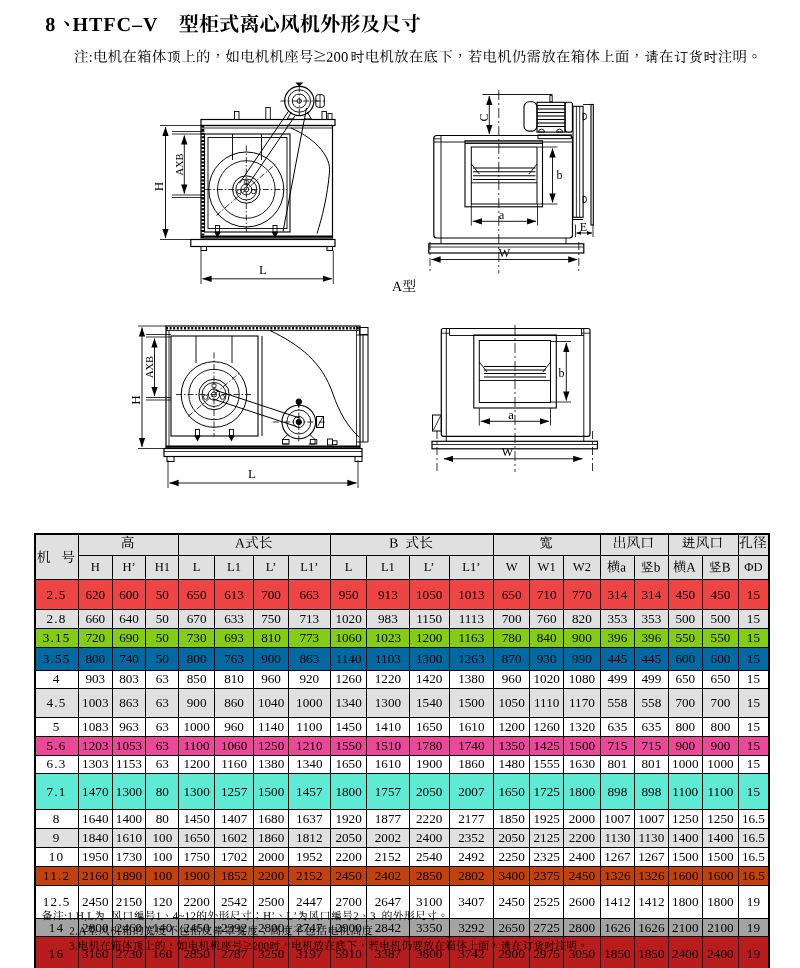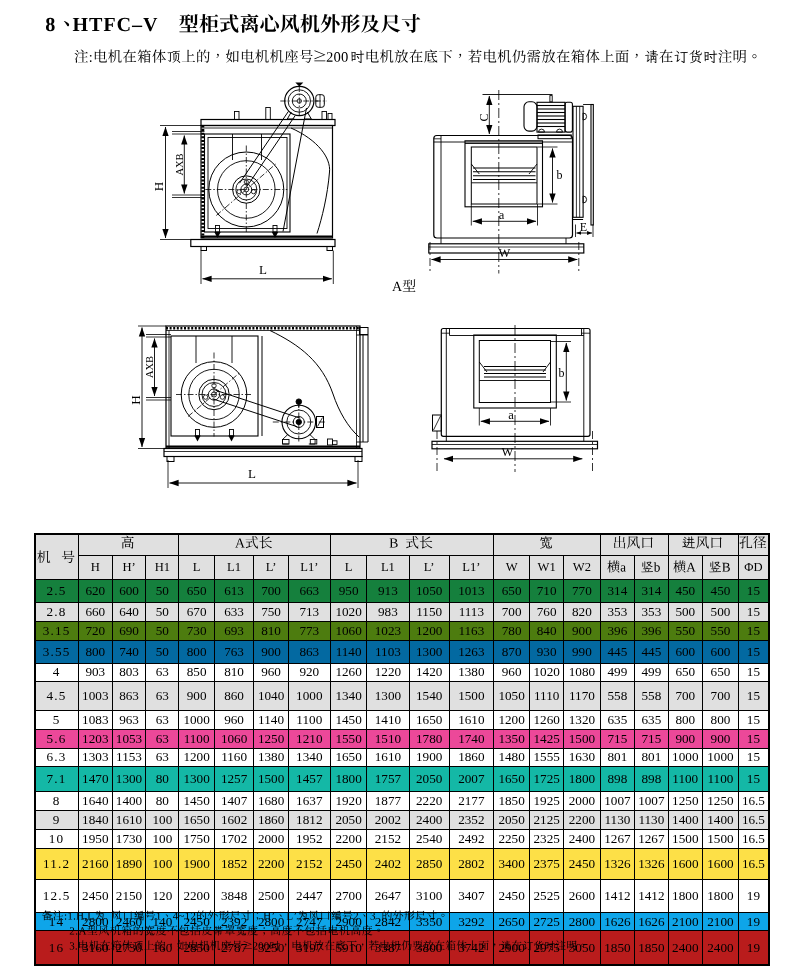--- a/index.html
+++ b/index.html
@@ -48,21 +48,21 @@
         <td class="b sh">L1’</td>
         <td class="b sh">W</td>
         <td class="b sh">W1</td>
         <td class="b sh">W2</td>
         <td class="b sh"></td>
         <td class="b sh"></td>
         <td class="b sh"></td>
         <td class="b sh"></td>
         <td class="b sh">ΦD</td>
       </tr>
-      <tr style="height:23px;background:#15803d">
+      <tr style="height:30px;background:#ef4444">
         <td class="b d m">2.5</td>
         <td class="b d">620</td>
         <td class="b d">600</td>
         <td class="b d">50</td>
         <td class="b d">650</td>
         <td class="b d">613</td>
         <td class="b d">700</td>
         <td class="b d">663</td>
         <td class="b d">950</td>
         <td class="b d">913</td>
@@ -92,21 +92,21 @@
         <td class="b d">1113</td>
         <td class="b d">700</td>
         <td class="b d">760</td>
         <td class="b d">820</td>
         <td class="b d">353</td>
         <td class="b d">353</td>
         <td class="b d">500</td>
         <td class="b d">500</td>
         <td class="b d">15</td>
       </tr>
-      <tr style="height:18.68px;background:#4d7c0f">
+      <tr style="height:18.68px;background:#84cc16">
         <td class="b d m">3.15</td>
         <td class="b d">720</td>
         <td class="b d">690</td>
         <td class="b d">50</td>
         <td class="b d">730</td>
         <td class="b d">693</td>
         <td class="b d">810</td>
         <td class="b d">773</td>
         <td class="b d">1060</td>
         <td class="b d">1023</td>
@@ -246,21 +246,21 @@
         <td class="b d">1860</td>
         <td class="b d">1480</td>
         <td class="b d">1555</td>
         <td class="b d">1630</td>
         <td class="b d">801</td>
         <td class="b d">801</td>
         <td class="b d">1000</td>
         <td class="b d">1000</td>
         <td class="b d">15</td>
       </tr>
-      <tr style="height:25px;background:#14b8a6">
+      <tr style="height:36px;background:#5eead4">
         <td class="b d m">7.1</td>
         <td class="b d">1470</td>
         <td class="b d">1300</td>
         <td class="b d">80</td>
         <td class="b d">1300</td>
         <td class="b d">1257</td>
         <td class="b d">1500</td>
         <td class="b d">1457</td>
         <td class="b d">1800</td>
         <td class="b d">1757</td>
@@ -334,21 +334,21 @@
         <td class="b d">2492</td>
         <td class="b d">2250</td>
         <td class="b d">2325</td>
         <td class="b d">2400</td>
         <td class="b d">1267</td>
         <td class="b d">1267</td>
         <td class="b d">1500</td>
         <td class="b d">1500</td>
         <td class="b d">16.5</td>
       </tr>
-      <tr style="height:31px;background:#fde047">
+      <tr style="height:19px;background:#c2410c">
         <td class="b d m">11.2</td>
         <td class="b d">2160</td>
         <td class="b d">1890</td>
         <td class="b d">100</td>
         <td class="b d">1900</td>
         <td class="b d">1852</td>
         <td class="b d">2200</td>
         <td class="b d">2152</td>
         <td class="b d">2450</td>
         <td class="b d">2402</td>
@@ -362,37 +362,37 @@
         <td class="b d">1600</td>
         <td class="b d">1600</td>
         <td class="b d">16.5</td>
       </tr>
       <tr style="height:33px;background:#fff">
         <td class="b d m">12.5</td>
         <td class="b d">2450</td>
         <td class="b d">2150</td>
         <td class="b d">120</td>
         <td class="b d">2200</td>
-        <td class="b d">3848</td>
+        <td class="b d">2542</td>
         <td class="b d">2500</td>
         <td class="b d">2447</td>
         <td class="b d">2700</td>
         <td class="b d">2647</td>
         <td class="b d">3100</td>
         <td class="b d">3407</td>
         <td class="b d">2450</td>
         <td class="b d">2525</td>
         <td class="b d">2600</td>
         <td class="b d">1412</td>
         <td class="b d">1412</td>
         <td class="b d">1800</td>
         <td class="b d">1800</td>
         <td class="b d">19</td>
       </tr>
-      <tr style="height:18.68px;background:#0ea5e9">
+      <tr style="height:18.68px;background:#a3a3a3">
         <td class="b d m">14</td>
         <td class="b d">2800</td>
         <td class="b d">2460</td>
         <td class="b d">140</td>
         <td class="b d">2450</td>
         <td class="b d">2392</td>
         <td class="b d">2800</td>
         <td class="b d">2747</td>
         <td class="b d">2900</td>
         <td class="b d">2842</td>

